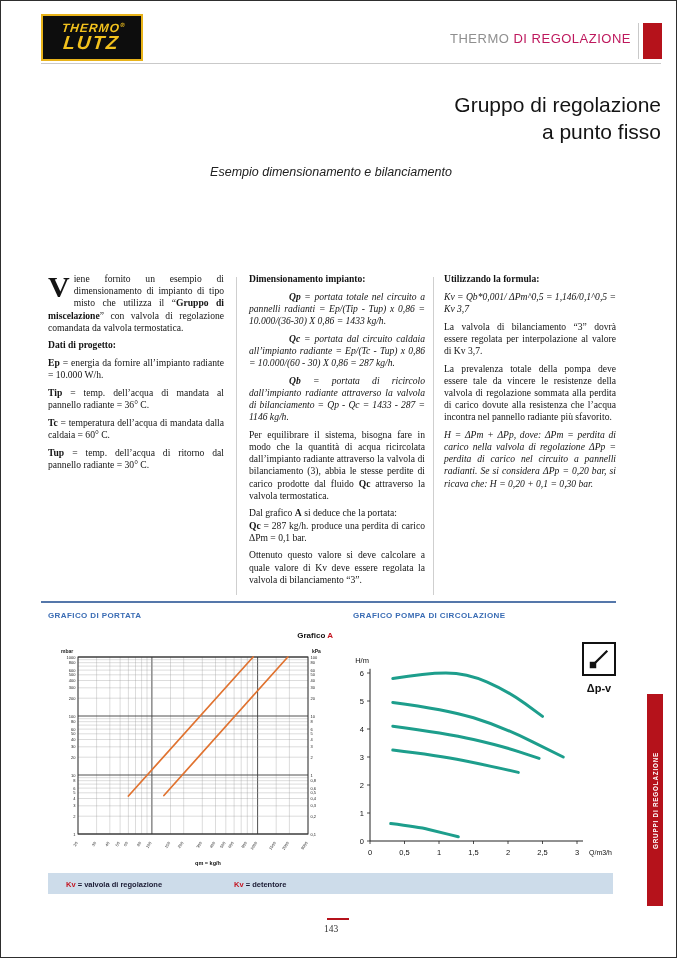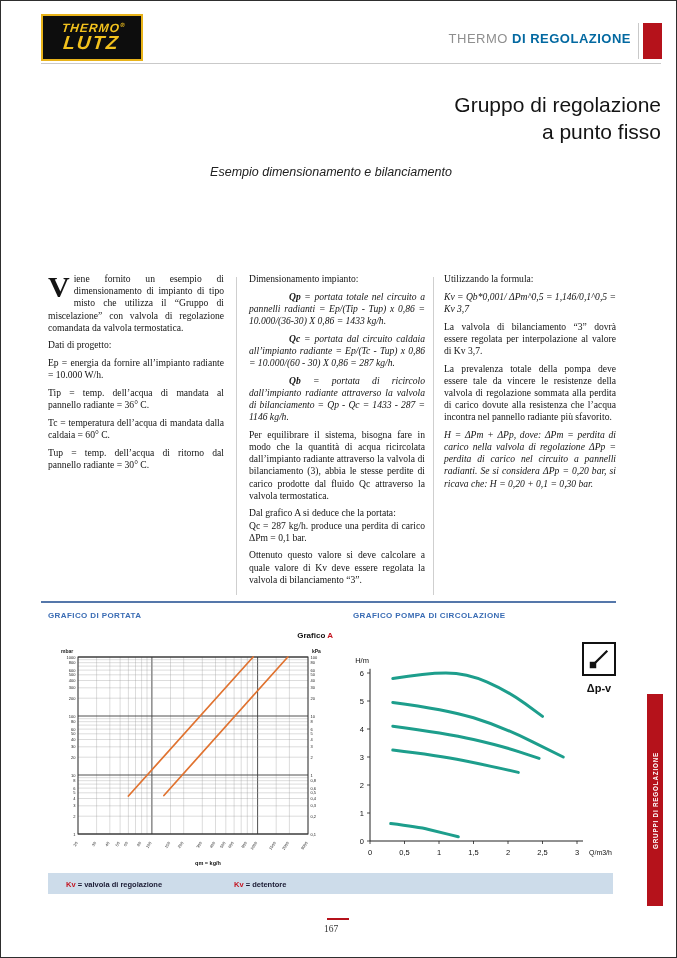--- a/index.html
+++ b/index.html
@@ -8,36 +8,36 @@
 
   
   .logo{position:absolute;left:40px;top:13px;width:102px;height:47px;background:#0d0d0d;
         border:2px solid #e8b31a;box-sizing:border-box;display:flex;align-items:center;justify-content:center;}
   .logo-inner{text-align:center;transform:skewX(-6deg);}
   .logo-top{display:block;color:#f2c11d;font-weight:bold;font-style:italic;font-size:12px;letter-spacing:1px;line-height:1;}
   .logo-top .reg{font-size:6px;vertical-align:super;letter-spacing:0;}
   .logo-bottom{display:block;color:#f2c11d;font-weight:bold;font-style:italic;font-size:19px;line-height:.95;letter-spacing:2px;}
   .hdr-title{position:absolute;top:30px;left:320px;width:310px;text-align:right;font-size:13px;letter-spacing:.5px;white-space:nowrap;}
   .hdr-gray{color:#8f8f8f;font-weight:400;}
-  .hdr-red{color:#0369a1;font-weight:700;}
+  .hdr-red{color:#be185d;font-weight:400;}
   .hdr-vline{position:absolute;left:637px;top:22px;width:1px;height:36px;background:#c9c9c9;}
   .hdr-redsq{position:absolute;left:642px;top:22px;width:19px;height:36px;background:#b5121b;}
   .hdr-rule{position:absolute;left:40px;top:62px;width:620px;height:1px;background:#c9c9c9;}
 
   
   .main-title{position:absolute;top:90px;left:0;width:660px;text-align:right;
               font-size:21px;font-weight:500;color:#141414;line-height:1.3;}
   .subtitle{position:absolute;top:164px;left:0;width:660px;text-align:center;
             font-style:italic;font-size:12.5px;color:#222;}
 
   
   .col{position:absolute;top:272px;font-family:"Liberation Serif",serif;font-size:9.6px;
        line-height:1.27;text-align:justify;color:#141414;}
   .col p{margin:0 0 5.5px;}
-  .b{font-weight:normal;}
+  .b{font-weight:bold;}
   .i{font-style:italic;}
   .bi{font-weight:bold;font-style:italic;margin-left:40px;}
   .dropcap{float:left;font-size:30px;line-height:25px;font-weight:bold;margin:1px 4px 0 0;}
   .vdiv{position:absolute;top:276px;width:1px;height:318px;background:#cfcfcf;}
 
   
   .blue-rule{position:absolute;left:40px;top:600px;width:575px;height:2px;background:#5577aa;}
   .chart-label{position:absolute;font-size:8px;font-weight:bold;color:#3a6cb4;letter-spacing:.4px;}
   .grafico-title{position:absolute;left:47px;top:630px;width:285px;text-align:right;
                  font-size:8px;font-weight:bold;color:#111;}
@@ -307,19 +307,19 @@
     </svg>
   </div>
   <div class="dpv-label">Δp-v</div>
 
   <div class="legend-bar">
     <span class="legend-item lg1"><span class="kv">Kv</span><span> = valvola di regolazione</span></span>
     <span class="legend-item lg2"><span class="kv">Kv</span><span> = detentore</span></span>
   </div>
 
   <div class="footer-rule"></div>
-  <div class="page-number">167</div>
+  <div class="page-number">143</div>
 
   <div class="side-tab">
     <span>GRUPPI DI REGOLAZIONE</span>
   </div>
 
 </div>
 
 </body></html>

